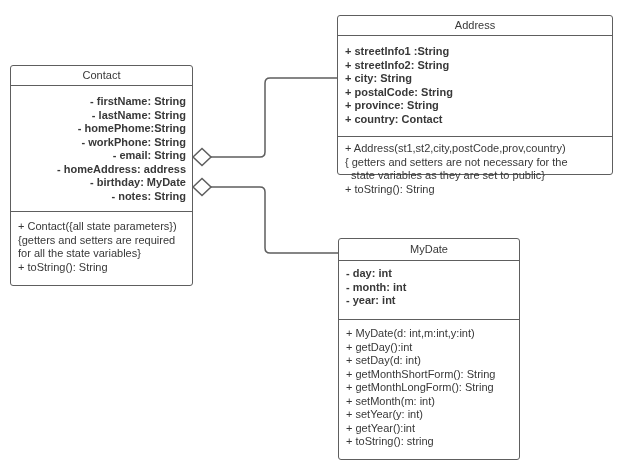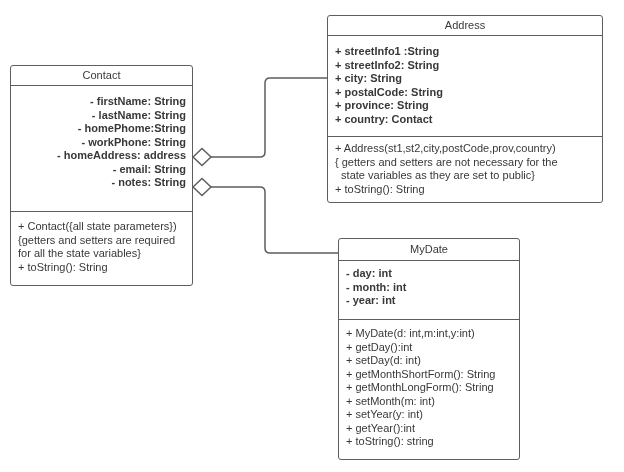--- a/index.html
+++ b/index.html
@@ -54,21 +54,21 @@
     white-space: pre;
   }
 
   
   #class-contact { left: 10px; top: 65px; width: 183px; height: 221px; }
   #class-contact .uml-title { height: 20px; line-height: 18px; }
   #class-contact .attrs { height: 126px; padding-top: 9px; text-align: right; }
   #class-contact .methods { height: 72px; padding-top: 8px; }
 
   
-  #class-address { left: 327px; top: 15px; width: 276px; height: 188px; }
+  #class-address { left: 337px; top: 15px; width: 276px; height: 160px; }
   #class-address .uml-title { height: 20px; line-height: 18px; }
   #class-address .attrs { height: 101px; padding-top: 9px; }
   #class-address .methods { height: 64px; padding-top: 5px; }
 
   
   #class-mydate { left: 338px; top: 238px; width: 182px; height: 222px; }
   #class-mydate .uml-title { height: 22px; line-height: 20px; }
   #class-mydate .attrs { height: 59px; padding-top: 6px; }
   #class-mydate .methods { height: 138px; padding-top: 7px; }
 </style>
@@ -84,22 +84,23 @@
     <polygon points="193,187 202,178.5 211,187 202,195.5" fill="#ffffff" stroke="#5e5e5e" stroke-width="1.5"></polygon>
   </svg>
 
   <div class="uml-class" id="class-contact">
     <div class="uml-title">Contact</div>
     <div class="compartment attrs">
         <div class="uml-line">- firstName: String</div>
         <div class="uml-line">- lastName: String</div>
         <div class="uml-line">- homePhome:String</div>
         <div class="uml-line">- workPhone: String</div>
+        <div class="uml-line">- email: String</div>
         <div class="uml-line">- homeAddress: address</div>
-        <div class="uml-line">- email: String</div>
+        <div class="uml-line">- birthday: MyDate</div>
         <div class="uml-line">- notes: String</div>
       </div>
     <div class="compartment methods">
         <div class="uml-line">+ Contact({all state parameters})</div>
         <div class="uml-line">{getters and setters are required</div>
         <div class="uml-line">for all the state variables}</div>
         <div class="uml-line">+ toString(): String</div>
       </div>
   </div>
 

